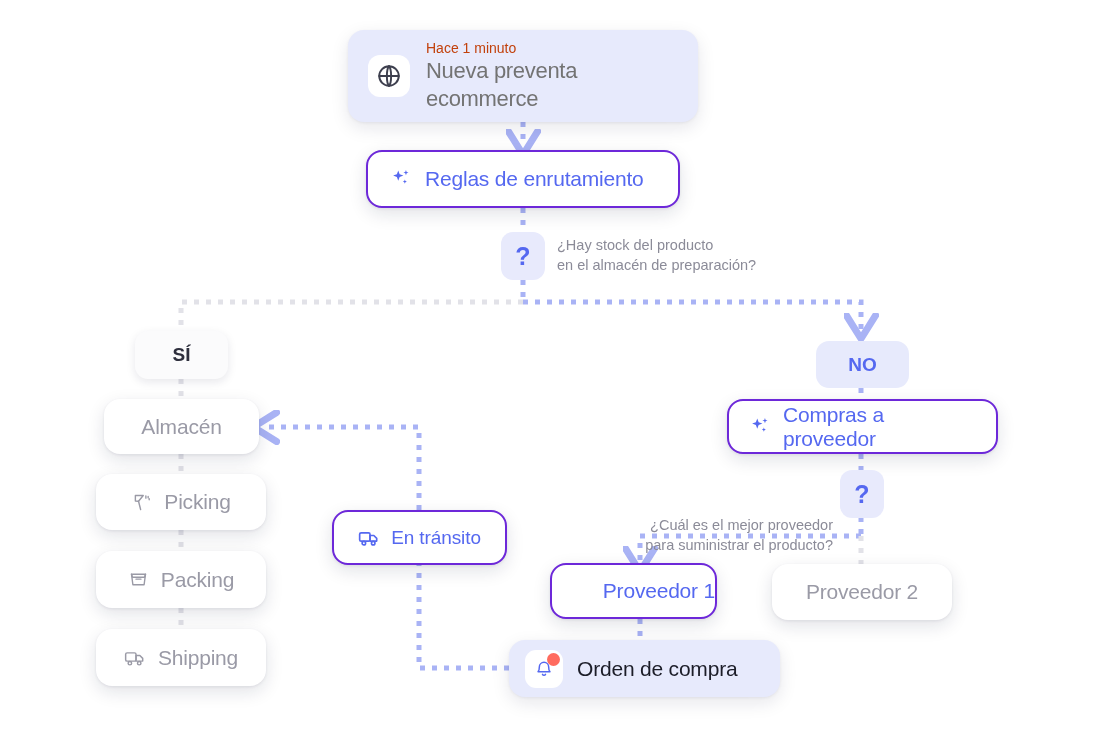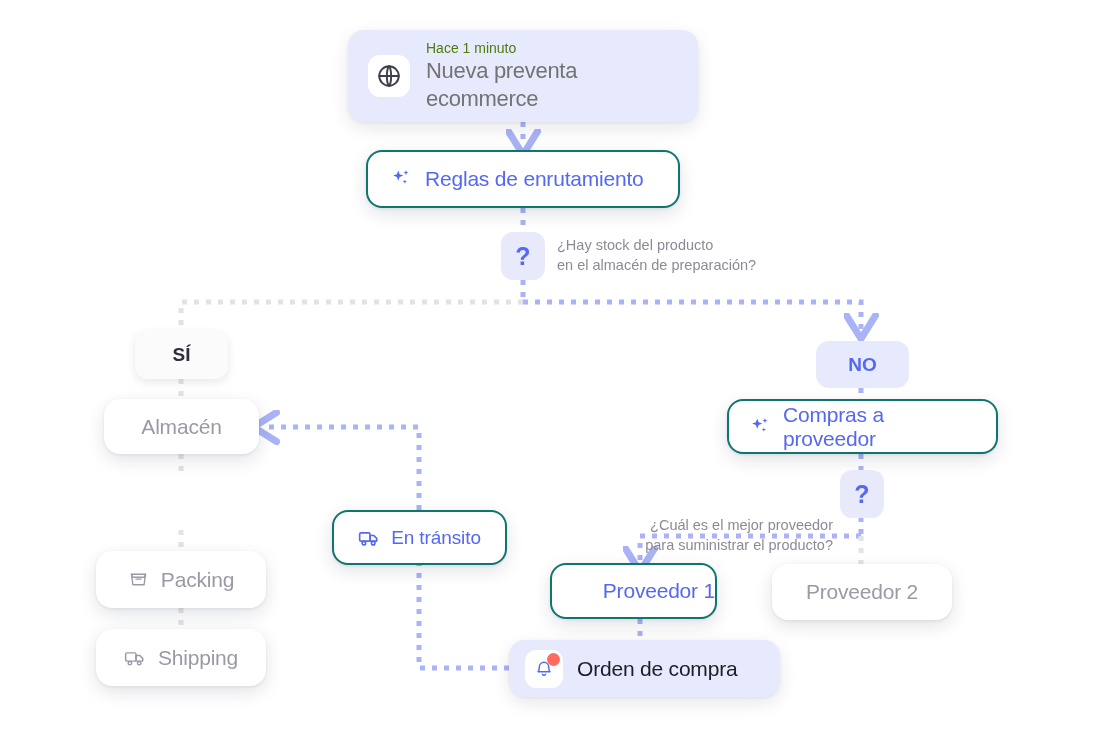--- a/index.html
+++ b/index.html
@@ -37,33 +37,33 @@
   .card-lav {
     background: #e7eafc;
     box-shadow: 0 6px 18px rgba(20,22,60,0.10), 0 1px 3px rgba(20,22,60,0.06);
   }
   .card-white {
     background: #ffffff;
     box-shadow: 0 6px 18px rgba(20,22,60,0.12), 0 1px 3px rgba(20,22,60,0.08);
   }
   .card-white-accent {
     background: #ffffff;
-    border: 2px solid #0f766e;
+    border: 2px solid #6d28d9;
     box-shadow: 0 6px 18px rgba(20,22,60,0.12), 0 1px 3px rgba(20,22,60,0.08);
   }
 
   
   .t-dark   { color: #1c1d28; }
   .t-gray   { color: #9a9aa6; }
   .t-blue   { color: #5568f0; }
 
   .label-lg  { font-size: 21px; letter-spacing: -0.2px; }
   .label-md  { font-size: 19px; letter-spacing: -0.1px; }
 
-  .notif-time { font-size: 14px; color: #4d7c0f; line-height: 1.25; }
+  .notif-time { font-size: 14px; color: #c2410c; line-height: 1.25; }
   .notif-title { font-size: 22px; color: #737373; letter-spacing: -0.3px; line-height: 1.25; }
 
   .icon-tile {
     width: 42px; height: 42px;
     border-radius: 12px;
     background: #ffffff;
     display: flex; align-items: center; justify-content: center;
     flex: 0 0 auto;
     position: relative;
   }
@@ -210,20 +210,30 @@
     <span>NO</span>
   </div>
   <div class="pill pill-yes" style="left:135px; top:331px; width:93px; height:48px;">
     <span>SÍ</span>
   </div>
 
   <div class="node card-white" style="left:104px; top:399px; width:155px; height:55px; justify-content:center;">
     <span class="label-lg t-gray">Almacén</span>
   </div>
 
+  <div class="node card-white" style="left:96px; top:474px; width:170px; height:56px; justify-content:center; gap:12px;">
+    <span class="icon-inline">
+      <svg width="21" height="21" viewBox="0 0 24 24" fill="none" stroke="#9a9aa6" stroke-width="1.6" stroke-linecap="round" stroke-linejoin="round">
+        <path d="M5 4h9l-5.4 6.6L5 10.4z"></path>
+        <path d="M8.6 10.6L11 20"></path>
+        <path d="M17 4.4v2.6M19.6 5.1v1.5M20.8 7.6v1.2"></path>
+      </svg>
+    </span>
+    <span class="label-lg t-gray">Picking</span>
+  </div>
 
   <div class="node card-white" style="left:96px; top:551px; width:170px; height:57px; justify-content:center; gap:12px;">
     <span class="icon-inline">
       <svg width="21" height="21" viewBox="0 0 24 24" fill="none" stroke="#9a9aa6" stroke-width="1.6" stroke-linecap="round" stroke-linejoin="round">
         <path d="M4 6h16l-1.6 12H5.6z"></path>
         <path d="M4 6l1.2 3.4h13.6L20 6"></path>
         <path d="M9.2 11.6h5.6"></path>
       </svg>
     </span>
     <span class="label-lg t-gray">Packing</span>

